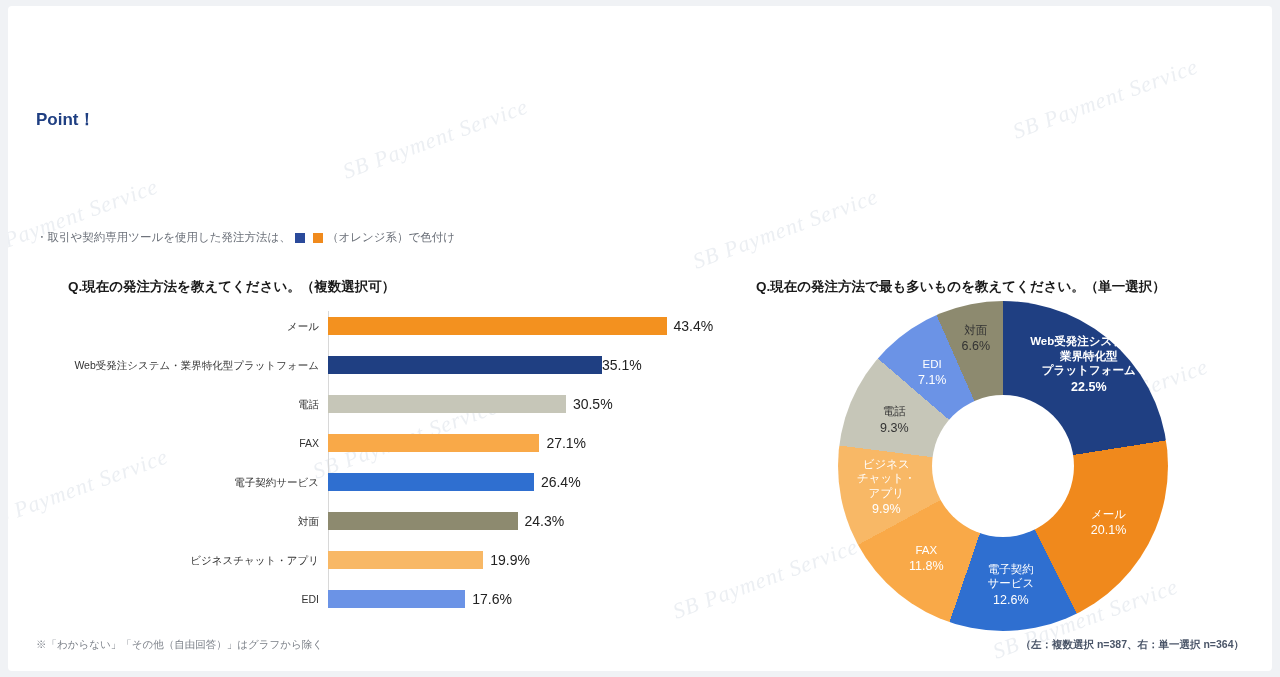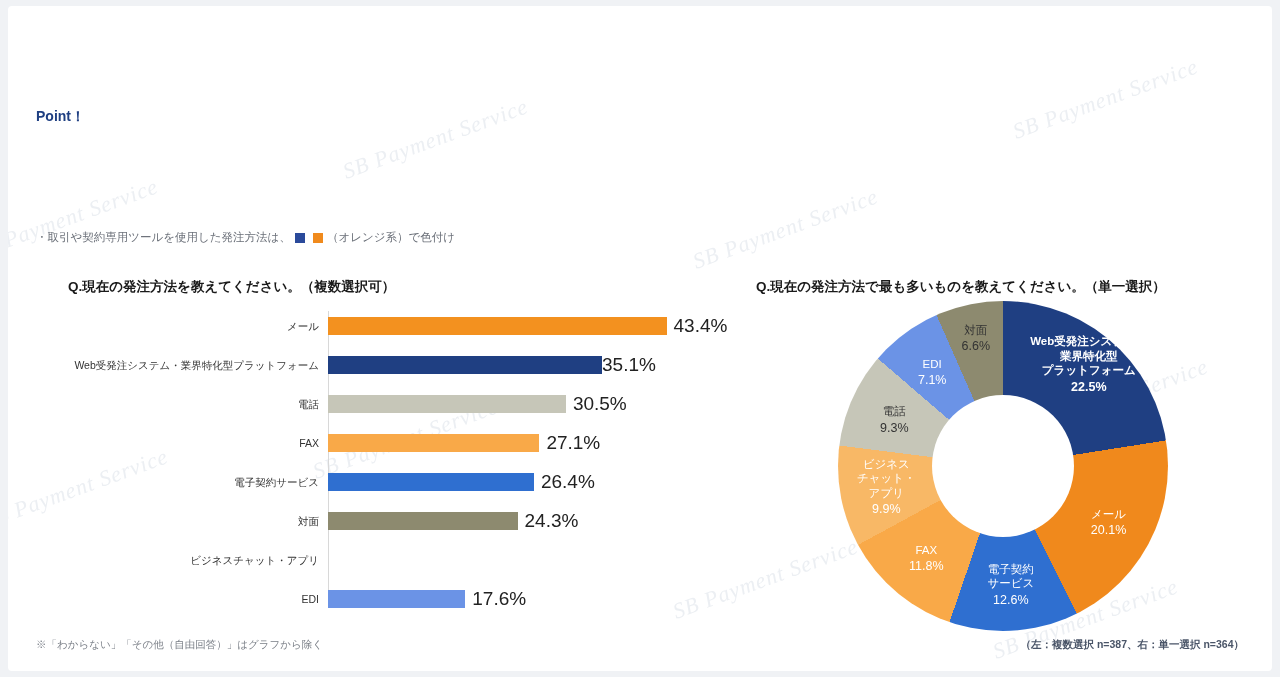--- a/index.html
+++ b/index.html
@@ -31,21 +31,21 @@
   }
   .title {
     position:absolute; top:36px; left:0; width:100%;
     text-align:center;
     font-size:31px;
     color:#4a6fae;
     letter-spacing:2px;
   }
   .point-label {
     position:absolute; left:28px; top:102px;
-    font-size:14px; font-weight:bold; color:#1f3f82;
+    font-size:17px; font-weight:bold; color:#1f3f82;
   }
   .point-box {
     position:absolute; left:28px; top:122px;
     width:1208px; height:73px;
     background:#eef0f2;
     display:flex; align-items:center;
   }
   .point-bar {
     width:7px; height:100%; background:#1f3f82; flex:0 0 7px;
   }
@@ -84,21 +84,21 @@
     display:flex; align-items:center;
   }
   .bar-label {
     width:292px; text-align:right; padding-right:9px;
     font-size:10.5px; color:#333; line-height:1.15;
   }
   .bar-track { position:relative; height:18px; flex:1; }
   .bar-fill { height:18px; }
   .bar-val {
     position:absolute; top:50%; transform:translateY(-50%);
-    font-size:19px; color:#222; white-space:nowrap;
+    font-size:14px; color:#222; white-space:nowrap;
   }
   .axis-line {
     position:absolute; left:292px; top:0; width:1px; height:286px; background:#d8d8d8;
   }
 
   
   .donut-wrap {
     position:absolute; left:795px; top:295px;
     width:390px; height:330px;
   }
@@ -197,20 +197,24 @@
       </div>
       <div class="bar-row" style="top: 195px;">
         <div class="bar-label">対面</div>
         <div class="bar-track">
           <div class="bar-fill" style="width: 189.54px; background: rgb(141, 138, 111);"></div>
           <span class="bar-val" style="left: 196.54px;">24.3%</span>
         </div>
       </div>
       <div class="bar-row" style="top: 234px;">
         <div class="bar-label">ビジネスチャット・アプリ</div>
+        <div class="bar-track">
+          <div class="bar-fill" style="width: 155.22px; background: rgb(248, 184, 102);"></div>
+          <span class="bar-val" style="left: 162.22px;">19.9%</span>
+        </div>
       </div>
       <div class="bar-row" style="top: 273px;">
         <div class="bar-label">EDI</div>
         <div class="bar-track">
           <div class="bar-fill" style="width: 137.28px; background: rgb(107, 147, 230);"></div>
           <span class="bar-val" style="left: 144.28px;">17.6%</span>
         </div>
       </div>
     </div>
 

